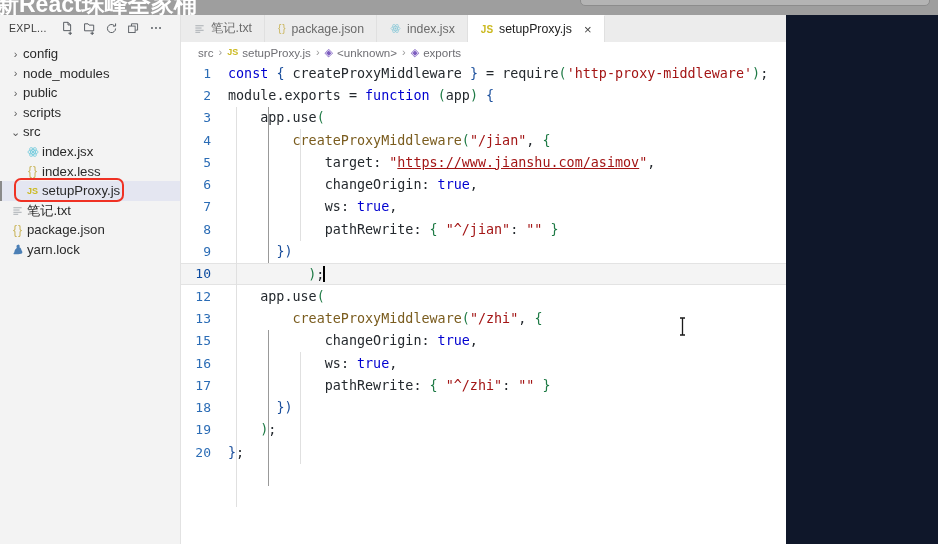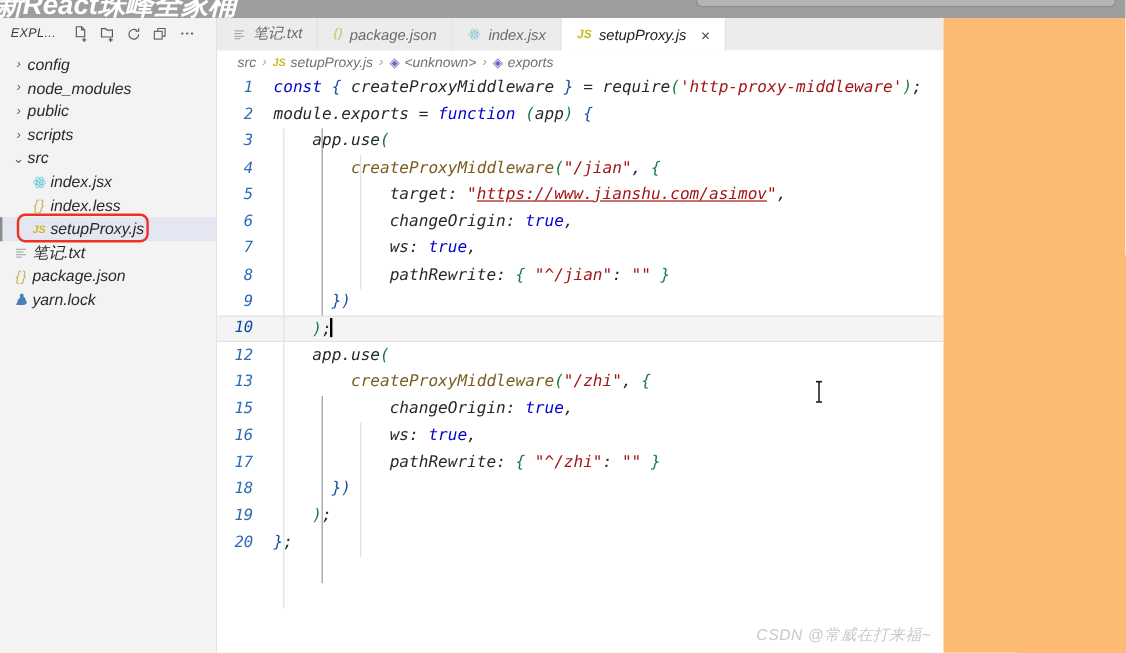--- a/index.html
+++ b/index.html
@@ -6,22 +6,21 @@
   html, body {
     width: 938px; height: 544px;
     overflow: hidden;
     background: #ffffff;
     font-family: "Liberation Sans", "DejaVu Sans", sans-serif;
   }
 
   #app {
     position: relative;
     width: 938px; height: 544px;
-    background: #fdba74;
-    font-style: italic;
+    background: #0f172a;
   }
 
   
   .top-banner {
     position: absolute; left: 0; top: 0;
     width: 938px; height: 15px;
     background: #9e9e9e;
     overflow: hidden;
   }
   .top-banner-title {
@@ -183,21 +182,21 @@
     font-family: "DejaVu Sans Mono", "Liberation Mono", monospace;
     font-size: 13.4px;
   }
   .code-line {
     height: 22.3px;
     display: flex;
     align-items: center;
     position: relative;
     white-space: pre;
   }
-  .code-line.active { background: #f4f4f4; }
+  .code-line.active { background: #f4f4f4; gap: 48px; }
   .code-line.active::before,
   .code-line.active::after {
     content: ""; position: absolute; left: 0; right: 0; height: 1px;
     background: #e3e3e3;
   }
   .code-line.active::before { top: 0; }
   .code-line.active::after { bottom: 0; }
   .ln {
     width: 47px; flex: none;
     text-align: right; padding-right: 17px;
@@ -470,16 +469,15 @@
         <div class="guide active-guide" style="left:87px; top:268px; height:156px;"></div>
         <div class="guide" style="left:119px; top:290px; height:112px;"></div>
 
         <div class="ibeam">
           <svg width="11" height="19" viewBox="0 0 11 19">
             <path d="M3 1h5M3 18h5M5.5 1v17" stroke="#1a1a1a" stroke-width="1.3" fill="none"></path>
           </svg>
         </div>
       </div>
 
-      <div class="watermark">CSDN @常威在打来福~</div>
     </div>
   </div>
 </div>
 
 </body></html>

